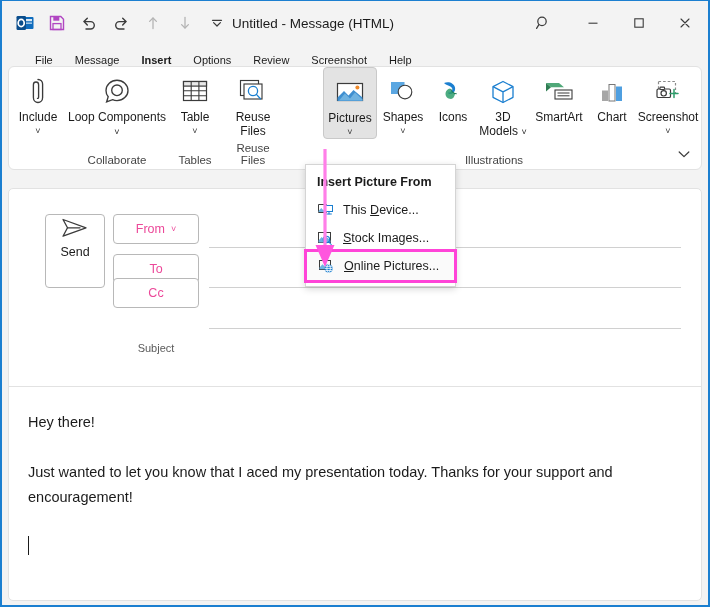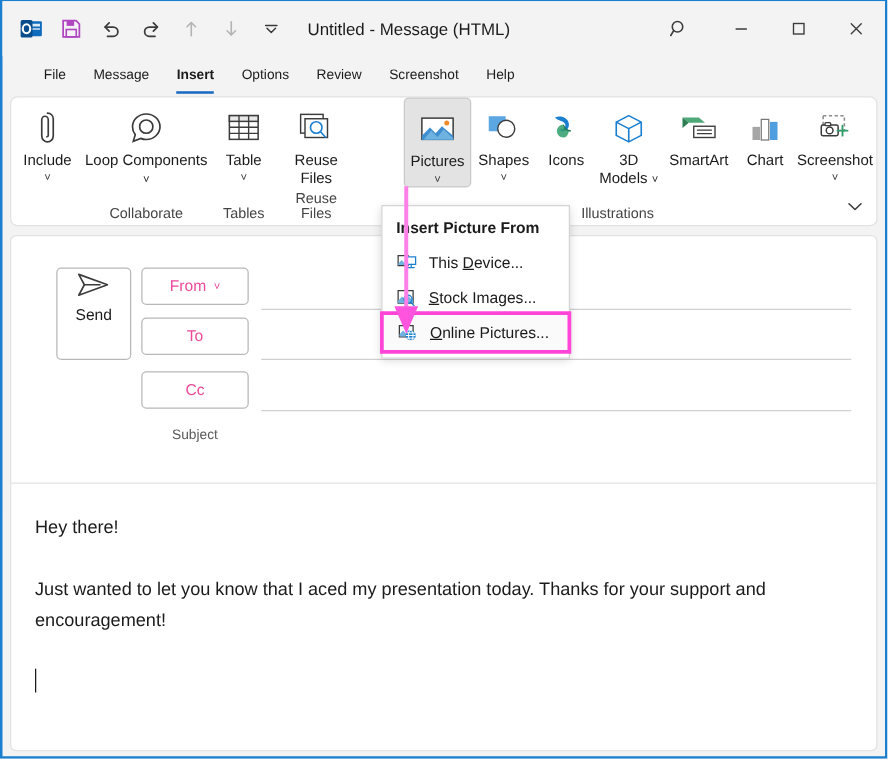--- a/index.html
+++ b/index.html
@@ -25,21 +25,20 @@
     background: #f3f3f3;
     display: flex; align-items: center;
   }
   .qat { display: flex; align-items: center; gap: 2px; padding-left: 8px; }
   .qat-btn {
     width: 30px; height: 30px;
     display: flex; align-items: center; justify-content: center;
     border-radius: 3px;
   }
   .title-text {
-    margin-left: 14px;
     font-size: 13.5px; color: #1b1b1b;
     white-space: nowrap;
   }
   .win-ctrls {
     position: absolute; right: 0; top: 0; height: 44px;
     display: flex; align-items: center;
   }
   .win-btn {
     width: 46px; height: 44px;
     display: flex; align-items: center; justify-content: center;
@@ -59,21 +58,21 @@
   }
   .tab.active { font-weight: bold; }
   .tab.active::after {
     content: ""; position: absolute;
     left: 11px; right: 11px; bottom: -1px; height: 2.5px;
     background: #1668c1;
   }
 
   
   .ribbon {
-    position: absolute; left: 6px; top: 76px; right: 6px; height: 104px;
+    position: absolute; left: 6px; top: 65px; right: 6px; height: 104px;
     background: #ffffff;
     border: 1px solid #e2e2e2;
     border-radius: 6px;
   }
   .ribbon-inner { position: relative; height: 100%; display: flex; align-items: flex-start; }
   .rgroup { position: relative; height: 100%; display: flex; flex-direction: column; }
   .rgroup-items { display: flex; align-items: flex-start; flex: 1; }
   .rgroup-label {
     text-align: center; font-size: 11.5px; color: #444; padding-bottom: 3px;
   }
@@ -477,21 +476,21 @@
         <span>From</span>
         <span style="font-size:9px">˅</span>
       </div>
       <div class="field-line" style="top:58px"></div>
 
       <div class="field-btn" style="top:65px">
         <span>To</span>
       </div>
       <div class="field-line" style="top:98px"></div>
 
-      <div class="field-btn" style="top:108px">
+      <div class="field-btn" style="top:89px">
         <span>Cc</span>
       </div>
       <div class="field-line" style="top:139px"></div>
 
       <div class="subject-lbl" style="top:153px">Subject</div>
     </div>
 
     <div class="body">
       <p>Hey there!</p>
       <p>&nbsp;</p>

